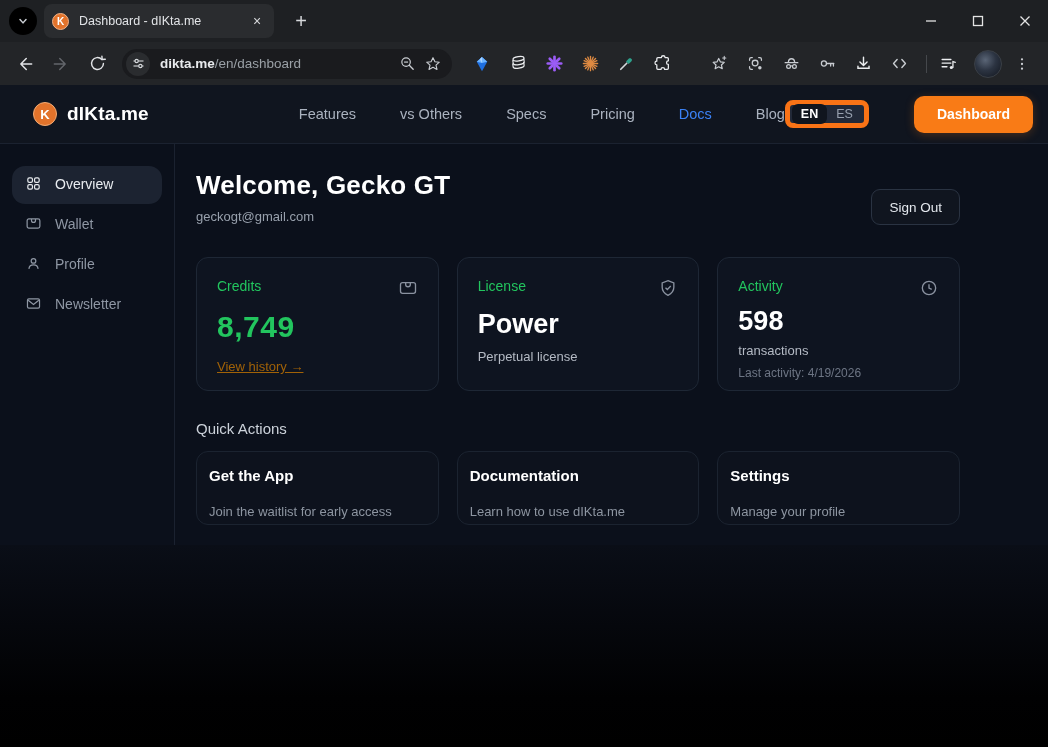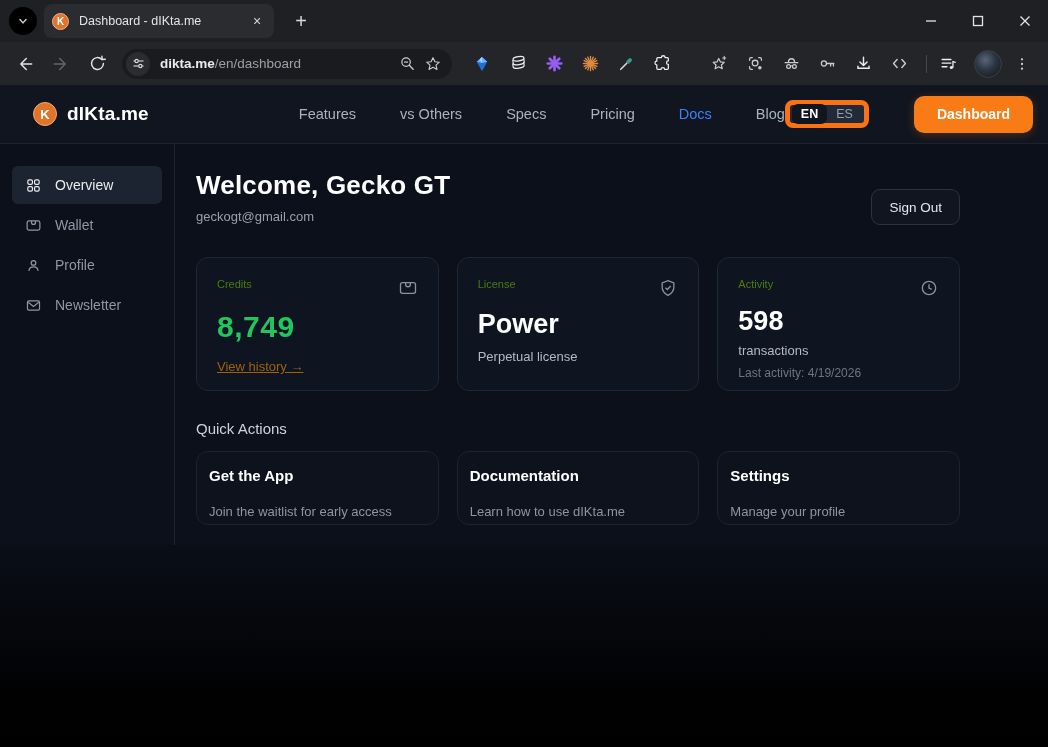--- a/index.html
+++ b/index.html
@@ -57,38 +57,38 @@
   .lang-toggle { margin-left:auto; display:flex; align-items:center; background:#222938;
                  border:5px solid #f97316; border-radius:8px; padding:2px; height:28px; }
   .lang-btn { font-size:12.5px; padding:3px 9px; border-radius:6px; color:#97a0af; cursor:pointer; }
   .lang-btn.active { background:#10151e; color:#fff; font-weight:bold; }
   .dash-btn { margin-left:45px; height:37px; padding:0 23px; background:#f97b16; border:none;
               border-radius:10px; color:#fff; font-size:14px; font-weight:bold; cursor:pointer;
               font-family:inherit; box-shadow:0 2px 10px rgba(249,123,22,0.25); }
 
   .site-body { display:flex; height:401px; background:#0b101b; }
   .sidebar { width:175px; border-right:1px solid #1b2230; padding-top:22px; flex:none; }
-  .side-item { height:38px; margin:0 12px 2px 12px; display:flex; align-items:center; gap:13px;
-               padding:6px 13px; border-radius:6px; color:#8f97a4; font-size:14px; cursor:pointer; }
+  .side-item { height:38px; margin:0 12px 2px 12px; display:flex; align-items:flex-end; gap:13px;
+               padding:12px 13px; border-radius:13px; color:#8f97a4; font-size:14px; cursor:pointer; }
   .side-item.active { background:#1c2331; color:#e9ecf0; }
   .side-item svg { flex:none; }
 
   .content { flex:1; padding:26px 88px 0 21px; }
   .welcome-row { display:flex; justify-content:space-between; align-items:flex-start; }
   .welcome-title { color:#fff; font-size:26px; font-weight:bold; letter-spacing:0.2px; }
   .welcome-email { color:#98a0ac; font-size:13px; margin-top:8px; }
   .signout-btn { height:36px; padding:0 17px; background:#10151f; border:1px solid #2a3342;
                  border-radius:9px; color:#e3e7ed; font-size:13.5px; cursor:pointer;
                  font-family:inherit; margin-top:19px; }
 
   .stats-row { display:flex; gap:18px; margin-top:32px; }
   .card { flex:1; background:#0e1420; border:1px solid #1e2735; border-radius:12px;
           height:134px; padding:20px; }
   .card-top { display:flex; justify-content:space-between; align-items:flex-start; }
-  .card-label { font-size:11px; color:#4d7c0f;text-align:right; }
+  .card-label { font-size:14px; color:#22c55e;text-align:right; }
   .stat-value-green { font-size:30px; font-weight:bold; color:#22c55e; margin-top:12px; letter-spacing:0.5px; }
   .stat-link { font-size:13px; color:#a16207; margin-top:15px; cursor:pointer; display:inline-block;text-decoration:underline; }
   .stat-value-white { font-size:27px; font-weight:bold; color:#fff; margin-top:11px; }
   .stat-sub { font-size:13px; color:#b4bac4; margin-top:9px; }
   .stat-note { font-size:12px; color:#6d7584; margin-top:8px; }
 
   .qa-title { margin-top:29px; font-size:15px; color:#ccd2da; }
   .qa-row { display:flex; gap:18px; margin-top:14px; }
   .qa-card { flex:1; height:74px; background:#0d121d; border:1px solid #1b2330; border-radius:12px;
              padding:15px 12px; cursor:pointer; }

